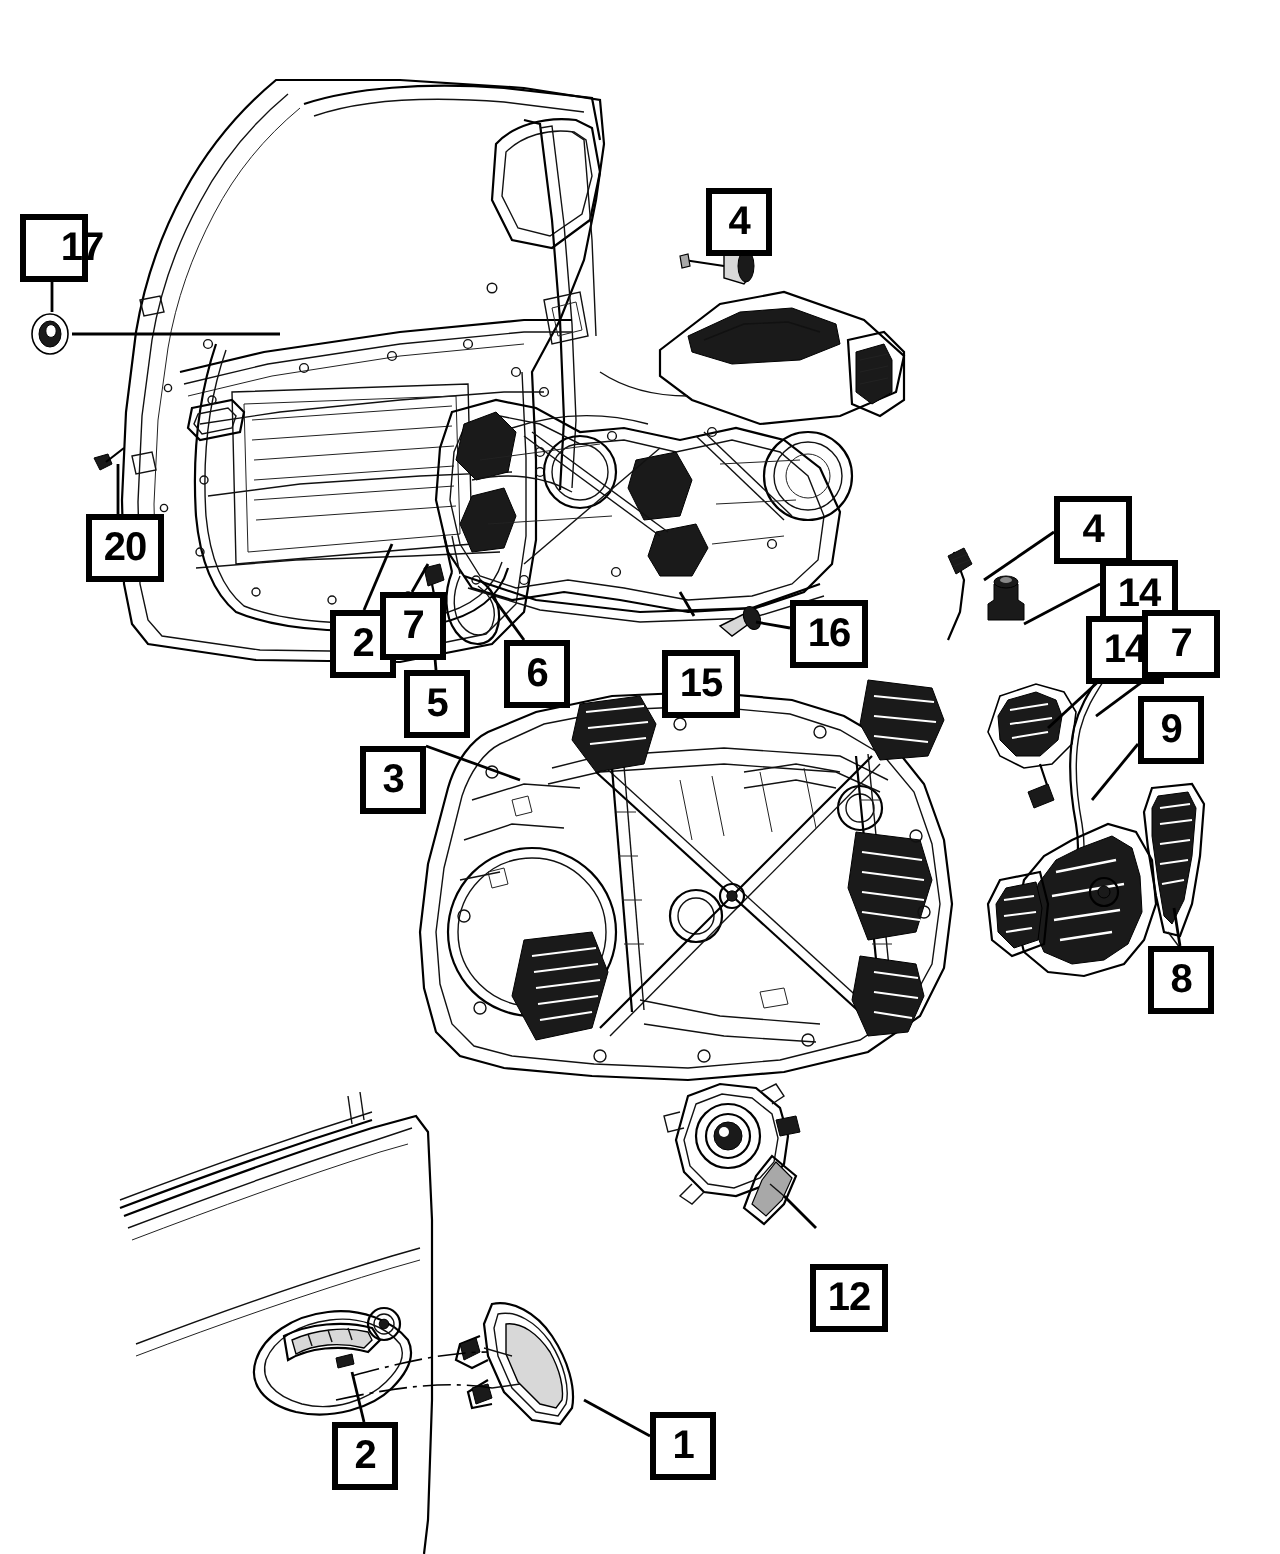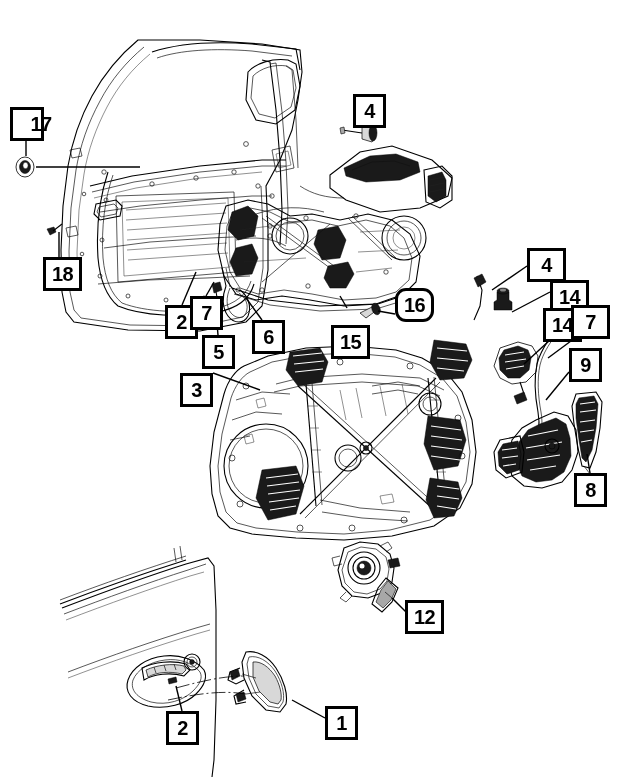--- a/index.html
+++ b/index.html
@@ -498,31 +498,31 @@
     <path class="leader" d="M575,338 L548,358"></path>
     <path class="leader" d="M569,372 L546,400"></path>
     <path class="leader" d="M590,473 L587,454"></path>
     <path class="leader" d="M408,614 L392,598"></path>
     <path class="leader" d="M182,711 L176,686"></path>
     <path class="leader" d="M325,718 L292,700"></path>
   </svg>
 
   <div class="callout" style="left:10px;top:107px;padding-left:28px;">17</div>
   <div class="callout" style="left:353px;top:94px;">4</div>
-  <div class="callout w2" style="left:43px;top:257px;">18</div>
+  <div class="callout w2" style="left:43px;top:257px;">20</div>
   <div class="callout w2" style="left:527px;top:248px;">4</div>
   <div class="callout w2" style="left:550px;top:270px;margin-top:10px;">14</div>
   <div class="callout w2" style="left:543px;top:308px;">14</div>
   <div class="callout w2" style="left:571px;top:305px;">7</div>
   <div class="callout" style="left:569px;top:348px;">9</div>
   <div class="callout" style="left:165px;top:305px;">2</div>
   <div class="callout" style="left:190px;top:296px;">7</div>
   <div class="callout" style="left:202px;top:335px;">5</div>
   <div class="callout" style="left:252px;top:320px;">6</div>
   <div class="callout w2" style="left:331px;top:308px;margin-top:17px;">15</div>
-  <div class="callout w2" style="left:395px;top:288px;border-radius:11px;">16</div>
+  <div class="callout w2" style="left:395px;top:300px;">16</div>
   <div class="callout" style="left:180px;top:373px;">3</div>
   <div class="callout" style="left:574px;top:473px;">8</div>
-  <div class="callout w2" style="left:405px;top:600px;">12</div>
+  <div class="callout w2" style="left:405px;top:632px;">12</div>
   <div class="callout" style="left:166px;top:711px;">2</div>
   <div class="callout" style="left:325px;top:706px;">1</div>
 
 </div>
 
 </body></html>

